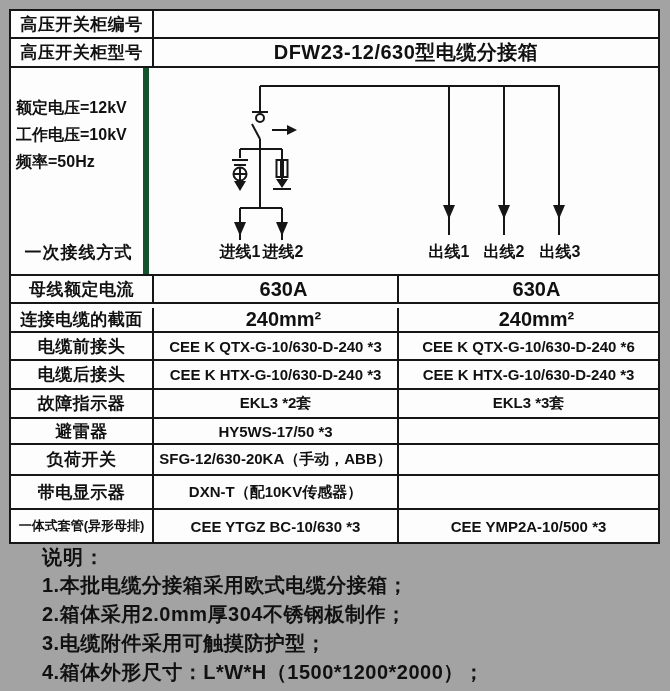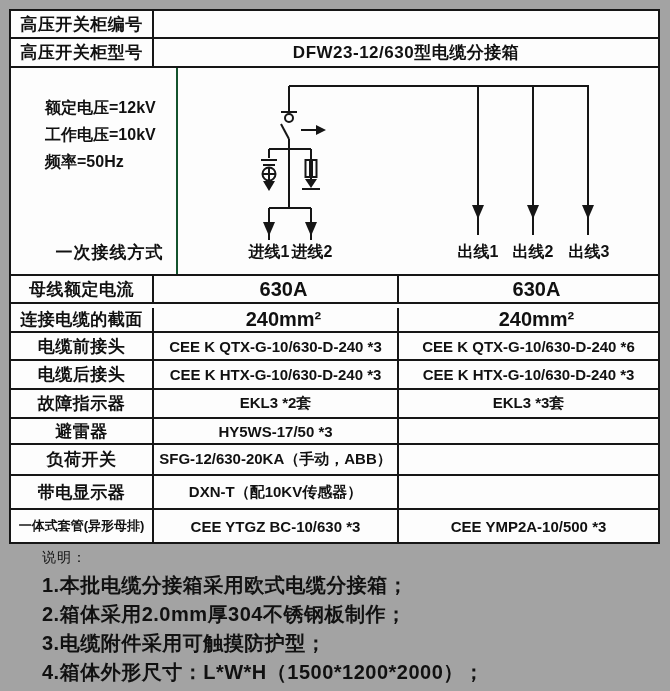--- a/index.html
+++ b/index.html
@@ -20,39 +20,39 @@
   .trow{display:flex;flex-direction:row;border-top:2px solid #161616;box-sizing:content-box;}
   .trow:first-child{border-top:none;}
   .r1{height:26px;} .r2{height:27px;} .r3{height:206px;}
   .r4{height:26px;} .r5{height:27px;align-items:flex-end;} .r6{height:26px;} .r7{height:27px;}
   .r8{height:27px;} .r9{height:24px;} .r10{height:29px;} .r11{height:32px;} .r12{height:32px;}
   .cell{display:flex;align-items:center;justify-content:center;box-sizing:border-box;overflow:hidden;}
   .lbl{width:143px;border-right:2px solid #161616;font-weight:bold;font-size:17px;letter-spacing:0.5px;}
   .lbl.small{font-size:13px;letter-spacing:0;}
   .v1{width:245px;border-right:2px solid #161616;font-weight:bold;font-size:15px;white-space:nowrap;}
   .v2{flex:1;font-weight:bold;font-size:15px;white-space:nowrap;}
-  .vfull{flex:1;font-weight:bold;font-size:17px;letter-spacing:0.5px;}
+  .vfull{flex:1;font-weight:bold;font-size:20px;letter-spacing:0.5px;}
   .big{font-size:20px;padding-left:16px;}
   
   .params-cell{
-    width:138px;border-right:2px solid #14532d;box-sizing:border-box;
-    display:flex;flex-direction:column;padding:26px 2px 10px 5px;margin-left:29px;
+    width:138px;border-right:6px solid #14532d;box-sizing:border-box;
+    display:flex;flex-direction:column;padding:26px 2px 10px 5px;
   }
   .param-line{font-weight:bold;font-size:16px;line-height:27px;white-space:nowrap;letter-spacing:0px;}
   .params-spacer{flex:1;}
   .wiring-label{font-weight:bold;font-size:17px;text-align:center;letter-spacing:1px;}
   .diagram-cell{flex:1;position:relative;}
   .diagram-svg{position:absolute;left:0;top:0;width:504px;height:206px;}
   .line-label{
     position:absolute;top:174px;transform:translateX(-50%);
     font-weight:bold;font-size:16px;white-space:nowrap;letter-spacing:0px;
   }
   
   .notes{position:absolute;left:42px;top:543px;width:610px;}
-  .notes-heading{font-weight:normal;font-size:14px;line-height:28px;letter-spacing:1px;}
+  .notes-heading{font-weight:bold;font-size:20px;line-height:28px;letter-spacing:1px;}
   .note-item{font-weight:bold;font-size:20px;line-height:29px;white-space:nowrap;letter-spacing:0.5px;}
 </style>
 </head>
 <body>
 
 <div class="sheet">
 
   <div class="spec-table">
 
     <div class="trow r1">

